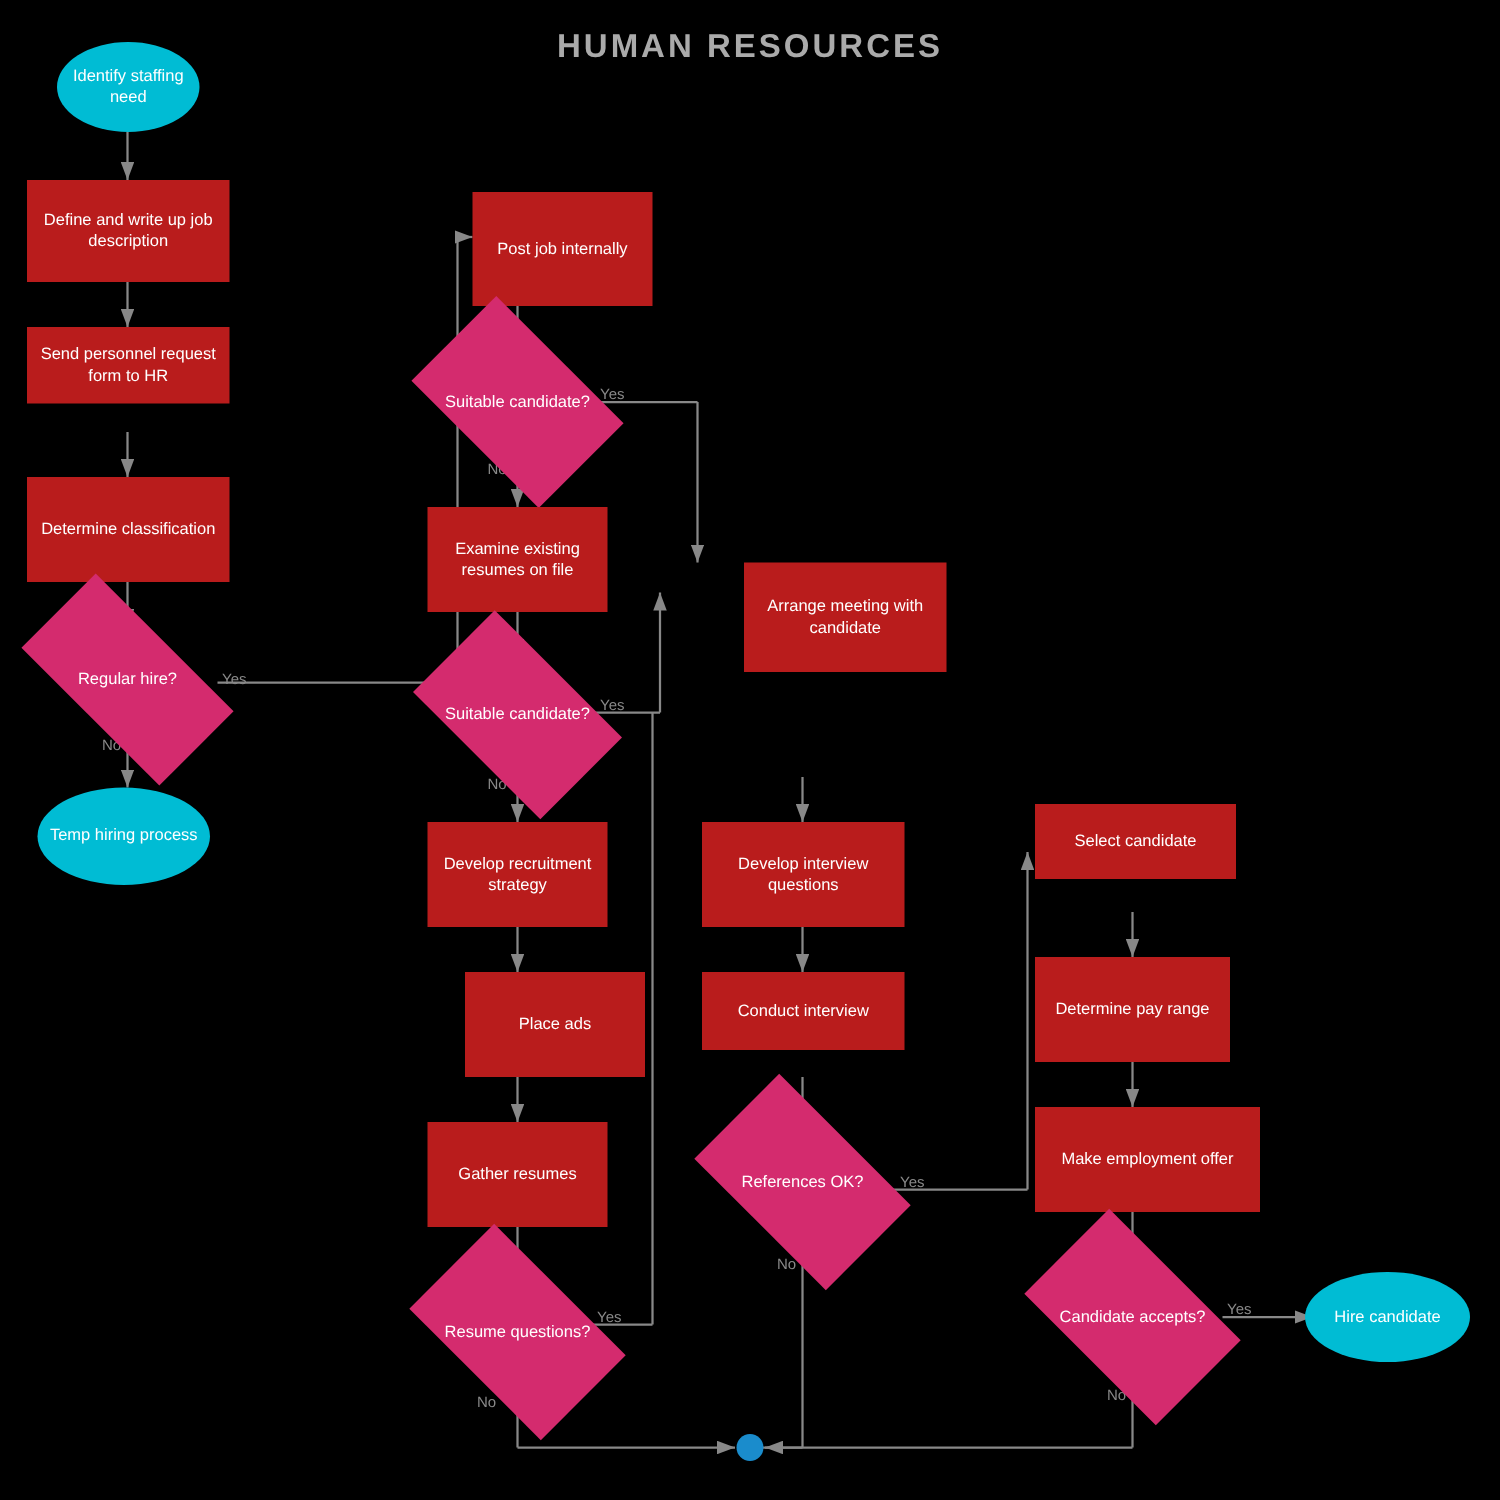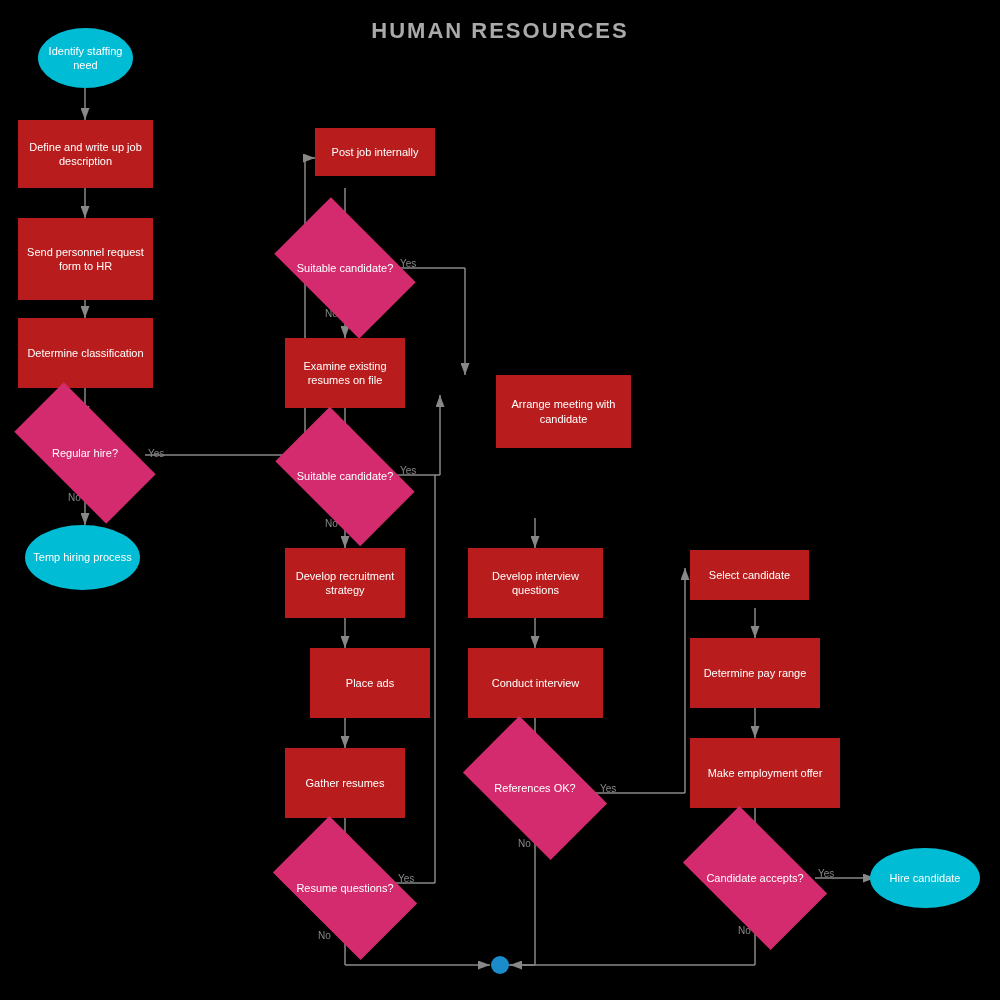--- a/index.html
+++ b/index.html
@@ -204,38 +204,38 @@
   <div class="circle-node" style="left:491px; top:956px"></div>
 
   <div class="oval" style="left:38px; top:28px; width:95px; height:60px;">
     <span>Identify staffing need</span>
   </div>
 
   <div class="box" style="left:18px; top:120px; width:135px; height:68px;">
     <span>Define and write up job description</span>
   </div>
 
-  <div class="box" style="left:18px; top:218px; width:135px; height:82px;">
+  <div class="box" style="left:18px; top:218px; width:135px; height:51px;">
     <span>Send personnel request form to HR</span>
   </div>
 
   <div class="box" style="left:18px; top:318px; width:135px; height:70px;">
     <span>Determine classification</span>
   </div>
 
   <div class="diamond-wrap" style="left:20px; top:418px; width:130px; height:70px;">
     <div class="diamond"></div>
     <div class="diamond-text">Regular hire?</div>
   </div>
 
   <div class="oval" style="left:25px; top:525px; width:115px; height:65px;">
     <span>Temp hiring process</span>
   </div>
 
-  <div class="box" style="left:315px; top:128px; width:120px; height:48px;">
+  <div class="box" style="left:315px; top:128px; width:120px; height:76px;">
     <span>Post job internally</span>
   </div>
 
   <div class="diamond-wrap" style="left:285px; top:228px; width:120px; height:80px;">
     <div class="diamond"></div>
     <div class="diamond-text">Suitable candidate?</div>
   </div>
 
   <div class="box" style="left:285px; top:338px; width:120px; height:70px;">
     <span>Examine existing resumes on file</span>
@@ -265,30 +265,30 @@
 
   <div class="box" style="left:468px; top:375px; width:135px; height:73px;margin-left:28px;">
     <span>Arrange meeting with candidate</span>
   </div>
 
 
   <div class="box" style="left:468px; top:548px; width:135px; height:70px;">
     <span>Develop interview questions</span>
   </div>
 
-  <div class="box" style="left:468px; top:648px; width:135px; height:70px;">
+  <div class="box" style="left:468px; top:648px; width:135px; height:52px;">
     <span>Conduct interview</span>
   </div>
 
   <div class="diamond-wrap" style="left:473px; top:748px; width:124px; height:80px;">
     <div class="diamond"></div>
     <div class="diamond-text">References OK?</div>
   </div>
 
-  <div class="box" style="left:690px; top:550px; width:119px; height:50px;">
+  <div class="box" style="left:690px; top:536px; width:134px; height:50px;">
     <span>Select candidate</span>
   </div>
 
   <div class="box" style="left:690px; top:638px; width:130px; height:70px;">
     <span>Determine pay range</span>
   </div>
 
   <div class="box" style="left:690px; top:738px; width:150px; height:70px;">
     <span>Make employment offer</span>
   </div>

